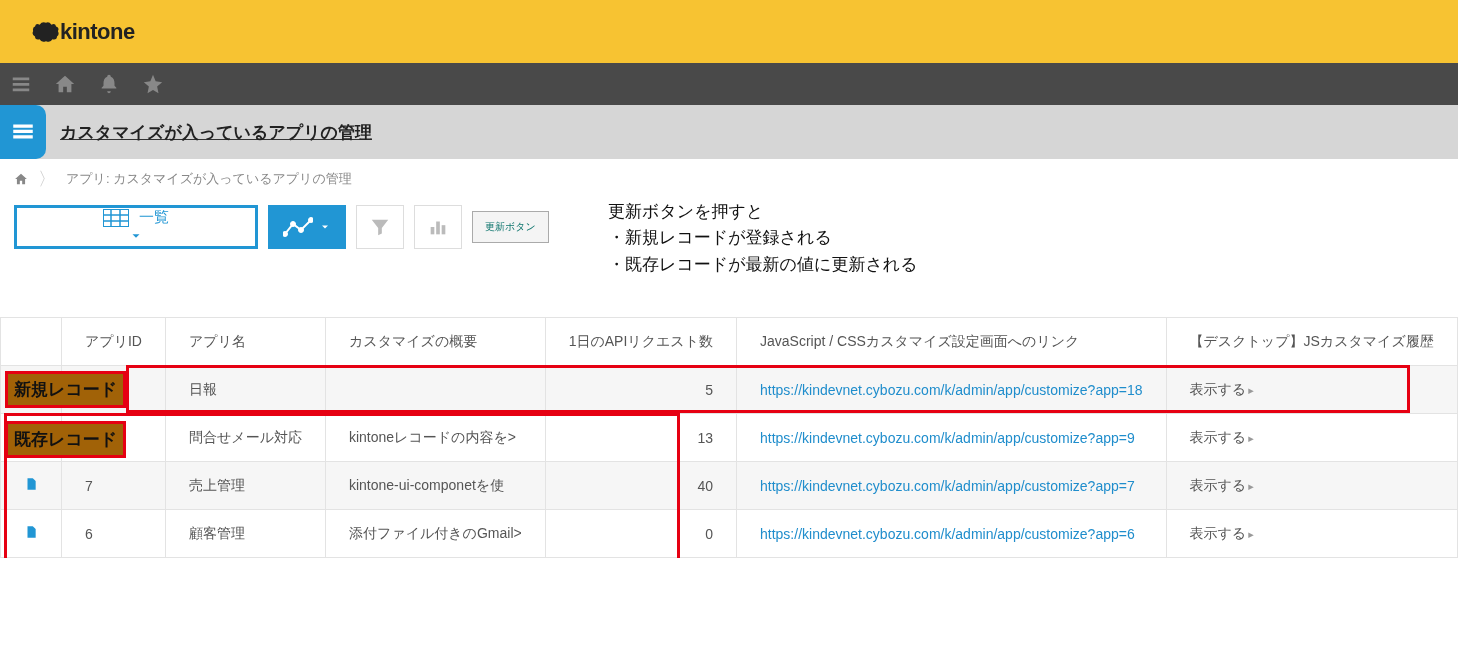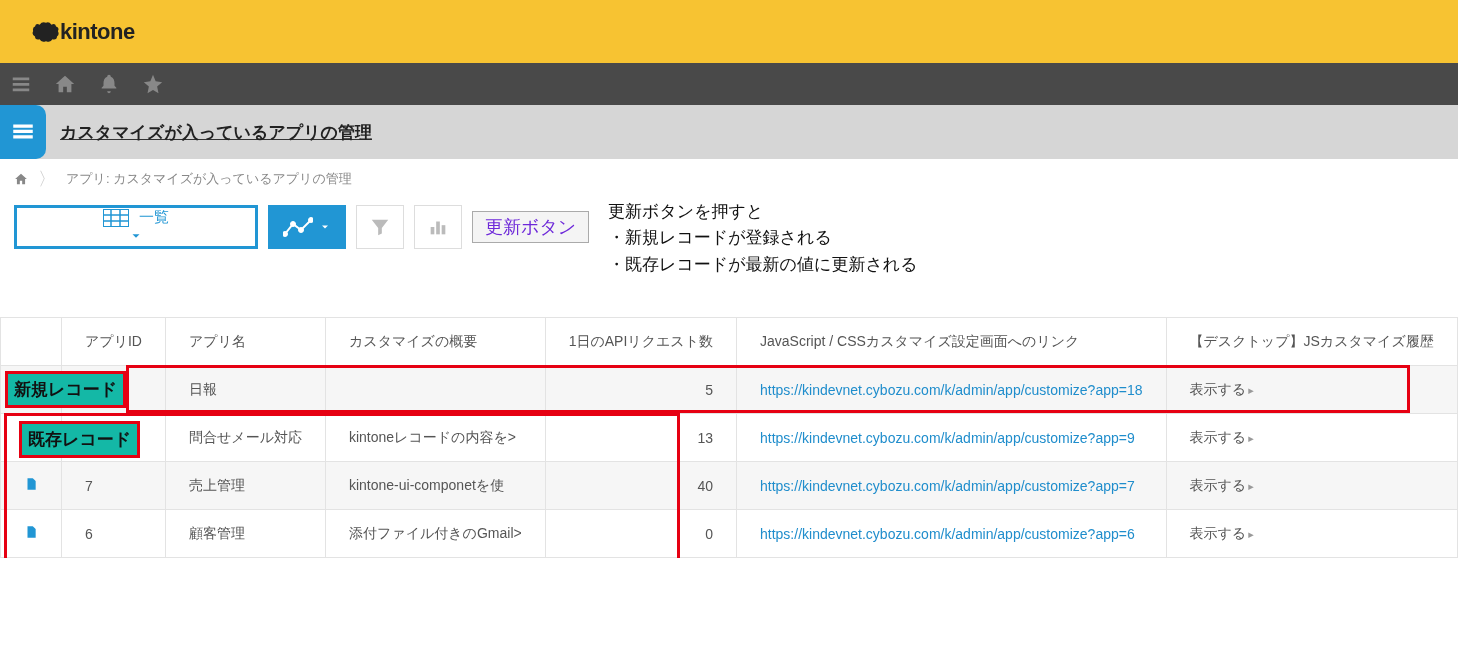--- a/index.html
+++ b/index.html
@@ -35,21 +35,21 @@
 .view-dropdown-label { color: #2196d4; font-size: 15px; }
 .view-dropdown-chevron svg { fill: #2196d4; width: 14px; height: 14px; }
 
 .graph-btn { background: #2196d4; height: 44px; width: 78px; display: flex; align-items: center; justify-content: center; gap: 6px; cursor: pointer; }
 .graph-btn svg { stroke: #fff; fill: none; }
 .graph-btn .chev { fill: #fff; stroke: none; width: 12px; height: 12px; }
 
 .icon-btn { border: 1px solid #ddd; background: #fff; height: 44px; width: 48px; display: flex; align-items: center; justify-content: center; cursor: pointer; }
 .icon-btn svg { fill: #bbb; width: 22px; height: 22px; }
 
-.update-btn { border: 1px solid #aaa; background: #f4f4f4; height: 32px; padding: 0 12px; font-size: 18px; cursor: pointer; color: #6d28d9; }
+.update-btn { border: 1px solid #aaa; background: #f4f4f4; height: 32px; padding: 0 12px; font-size: 10px; cursor: pointer; color: #0f766e; }
 
 .annotation { position: absolute; left: 608px; top: 0px; font-size: 17px; line-height: 1.55; font-weight: 500; color: #111; }
 
 
 .table-wrap { margin-top: 62px; overflow-x: auto; }
 table { border-collapse: collapse; min-width: 1458px; }
 th, td { border: 1px solid #e3e3e3; padding: 0 23px; height: 48px; text-align: left; font-weight: 400; white-space: nowrap; overflow: hidden; font-size: 14px; color: #555; }
 th { background: #fff; }
 td { background: #fff; }
 .col-iconcell { width: 36px; }
@@ -60,21 +60,21 @@
 .col-link { width: 448px; }
 .col-history { width: 286px; }
 td.col-api { text-align: right; }
 td.col-link a { color: #1f8dcc; text-decoration: none; }
 .show-link { color: #555; cursor: pointer; }
 .show-link::after { content: "▸"; font-size: 11px; color: #999; margin-left: 2px; }
 .rec-icon svg { width: 14px; height: 16px; fill: #2196d4; }
 
 tbody tr:nth-child(odd) td { background: #f6f6f6; }
 
-.label-badge { position: absolute; background: #14b8a6; border: 3px solid #e60012; font-size: 17px; font-weight: 700; color: #111; padding: 4px 6px; z-index: 10; }
+.label-badge { position: absolute; background: #a16207; border: 3px solid #e60012; font-size: 17px; font-weight: 700; color: #111; padding: 4px 6px; z-index: 10; }
 .red-box { position: absolute; border: 3px solid #e60012; z-index: 5; pointer-events: none; }
 
 .table-outer { position: relative; }
 </style>
 </head>
 <body>
 
 <div class="header-bar">
   <div class="logo">
     <svg class="logo-cloud" viewBox="0 0 30 24">
@@ -175,21 +175,21 @@
     <div>・新規レコードが登録される</div>
     <div>・既存レコードが最新の値に更新される</div>
   </div>
 </div>
 
 <div class="table-outer">
 
   <div class="label-badge" style="left:5px; top:54px;">新規レコード</div>
   <div class="red-box" style="left:126px; top:48px; width:1284px; height:48px;"></div>
 
-  <div class="label-badge" style="left:19px; top:104px;">既存レコード</div>
+  <div class="label-badge" style="left:5px; top:104px;">既存レコード</div>
   <div class="red-box" style="left:4px; top:96px; width:676px; height:197px;"></div>
 
   <div class="table-wrap">
   <table>
     <thead>
       <tr>
         <th class="col-iconcell"></th>
         <th class="col-id">アプリID</th>
         <th class="col-name">アプリ名</th>
         <th class="col-summary">カスタマイズの概要</th>

